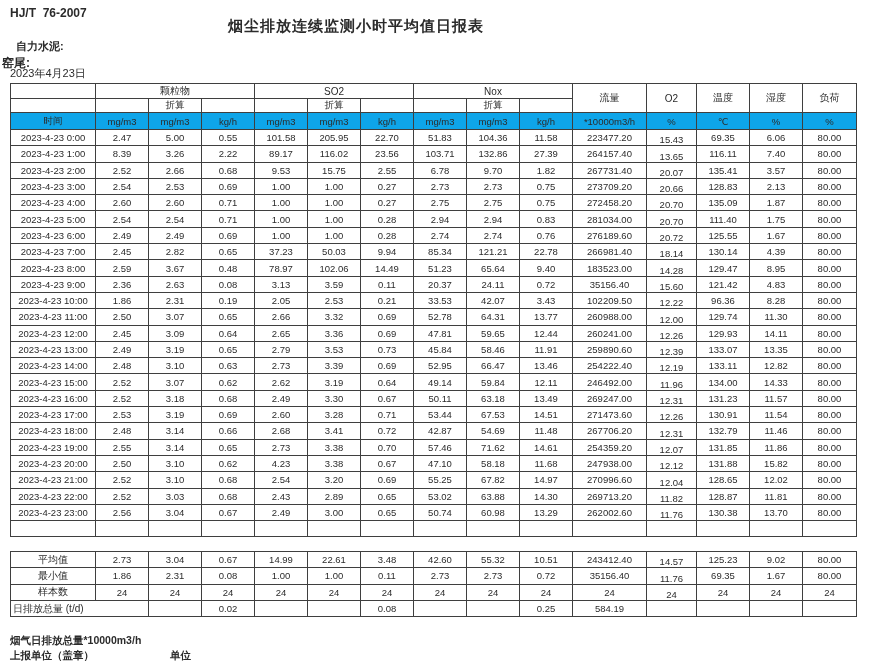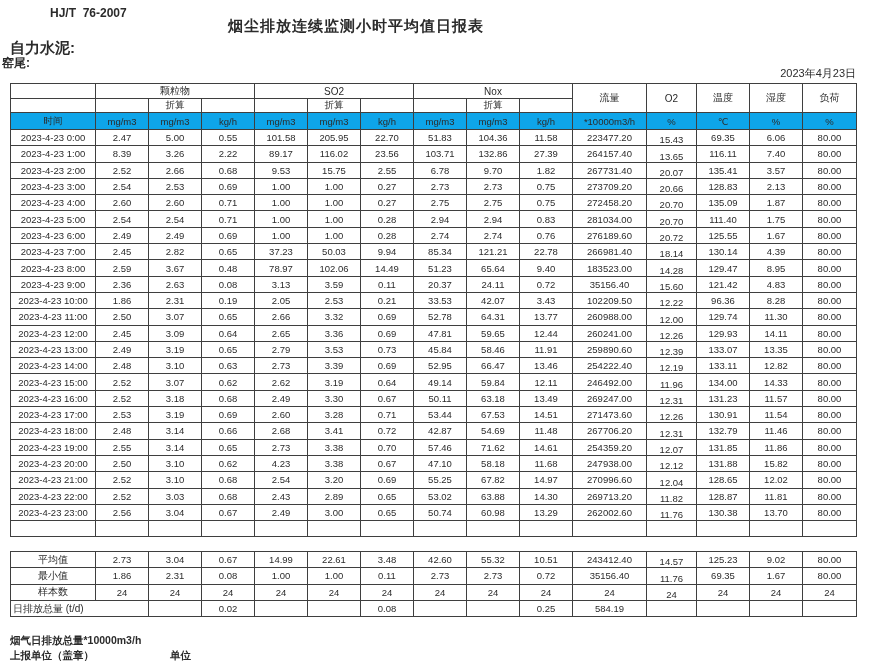--- a/index.html
+++ b/index.html
@@ -1,24 +1,24 @@
 <!DOCTYPE html>
 <html><head>
 <meta charset="utf-8">
 <style>
   html,body{margin:0;padding:0;background:#fff;}
   .page{
     position:relative;width:873px;height:664px;background:#ffffff;
     font-family:"Liberation Sans","DejaVu Sans",sans-serif;color:#2b2b2b;overflow:hidden;
   }
-  .doc-code{position:absolute;left:10px;top:6px;font-size:12px;font-weight:bold;white-space:pre;margin-left:40px;}
+  .doc-code{position:absolute;left:10px;top:6px;font-size:12px;font-weight:bold;white-space:pre;}
   .title{position:absolute;left:0;top:17px;width:712px;text-align:center;font-size:15px;font-weight:bold;letter-spacing:1px;}
-  .company{position:absolute;left:10px;top:39px;font-size:15px;font-weight:bold;}
+  .company{position:absolute;left:16px;top:39px;font-size:11px;font-weight:bold;}
   .kiln{position:absolute;left:2px;top:55px;font-size:12px;font-weight:bold;}
-  .report-date{position:absolute;left:10px;top:66px;width:846px;text-align:right;font-size:11px;}
+  .report-date{position:absolute;left:10px;top:66px;width:846px;text-align:left;font-size:11px;}
   table{border-collapse:collapse;table-layout:fixed;padding-left:36px;}
   .main-table{position:absolute;left:10px;top:83px;}
   .summary-table{position:absolute;left:10px;top:551px;}
   td{
     border:1px solid #3f3f3f;font-size:9.5px;text-align:center;vertical-align:middle;
     padding:0;white-space:nowrap;overflow:hidden;height:15.3px;color:#2b2b2b;
   }
   .hrow1 td{height:14px;font-size:10px;}
   .hrow2 td{height:11px;font-size:9.5px;}
   .units-row td{background:#0ea5e9;height:16px;}

